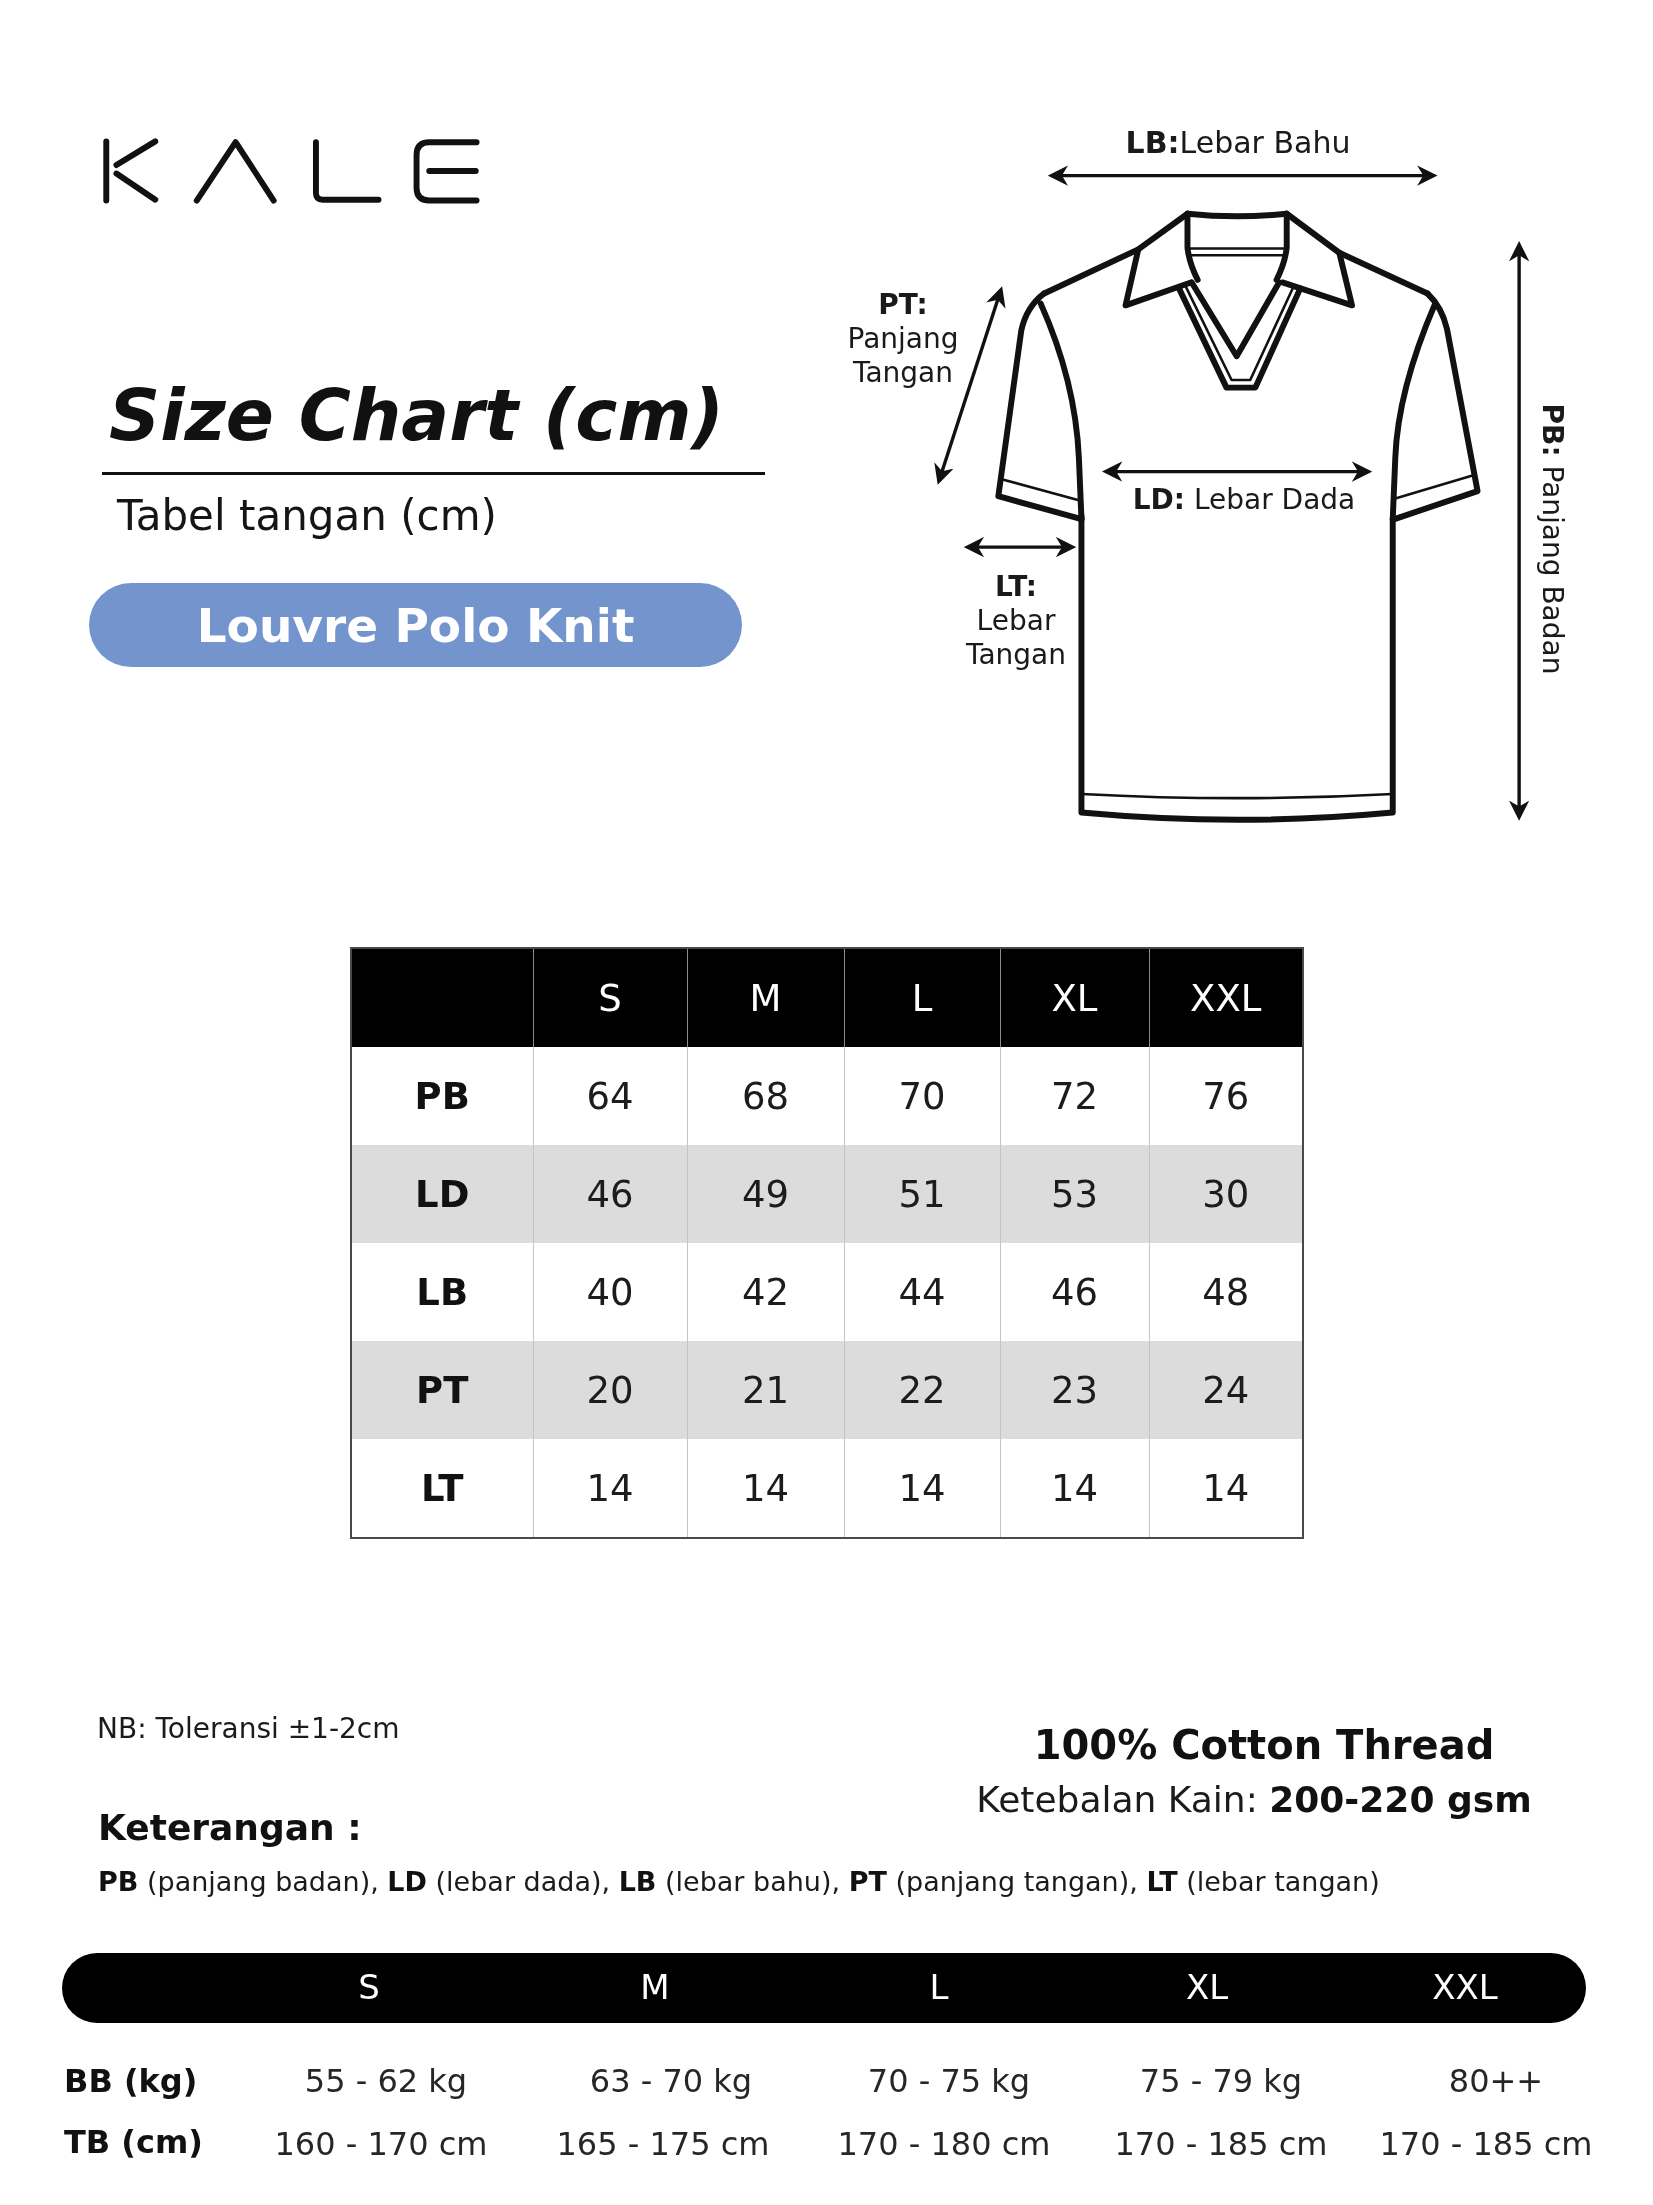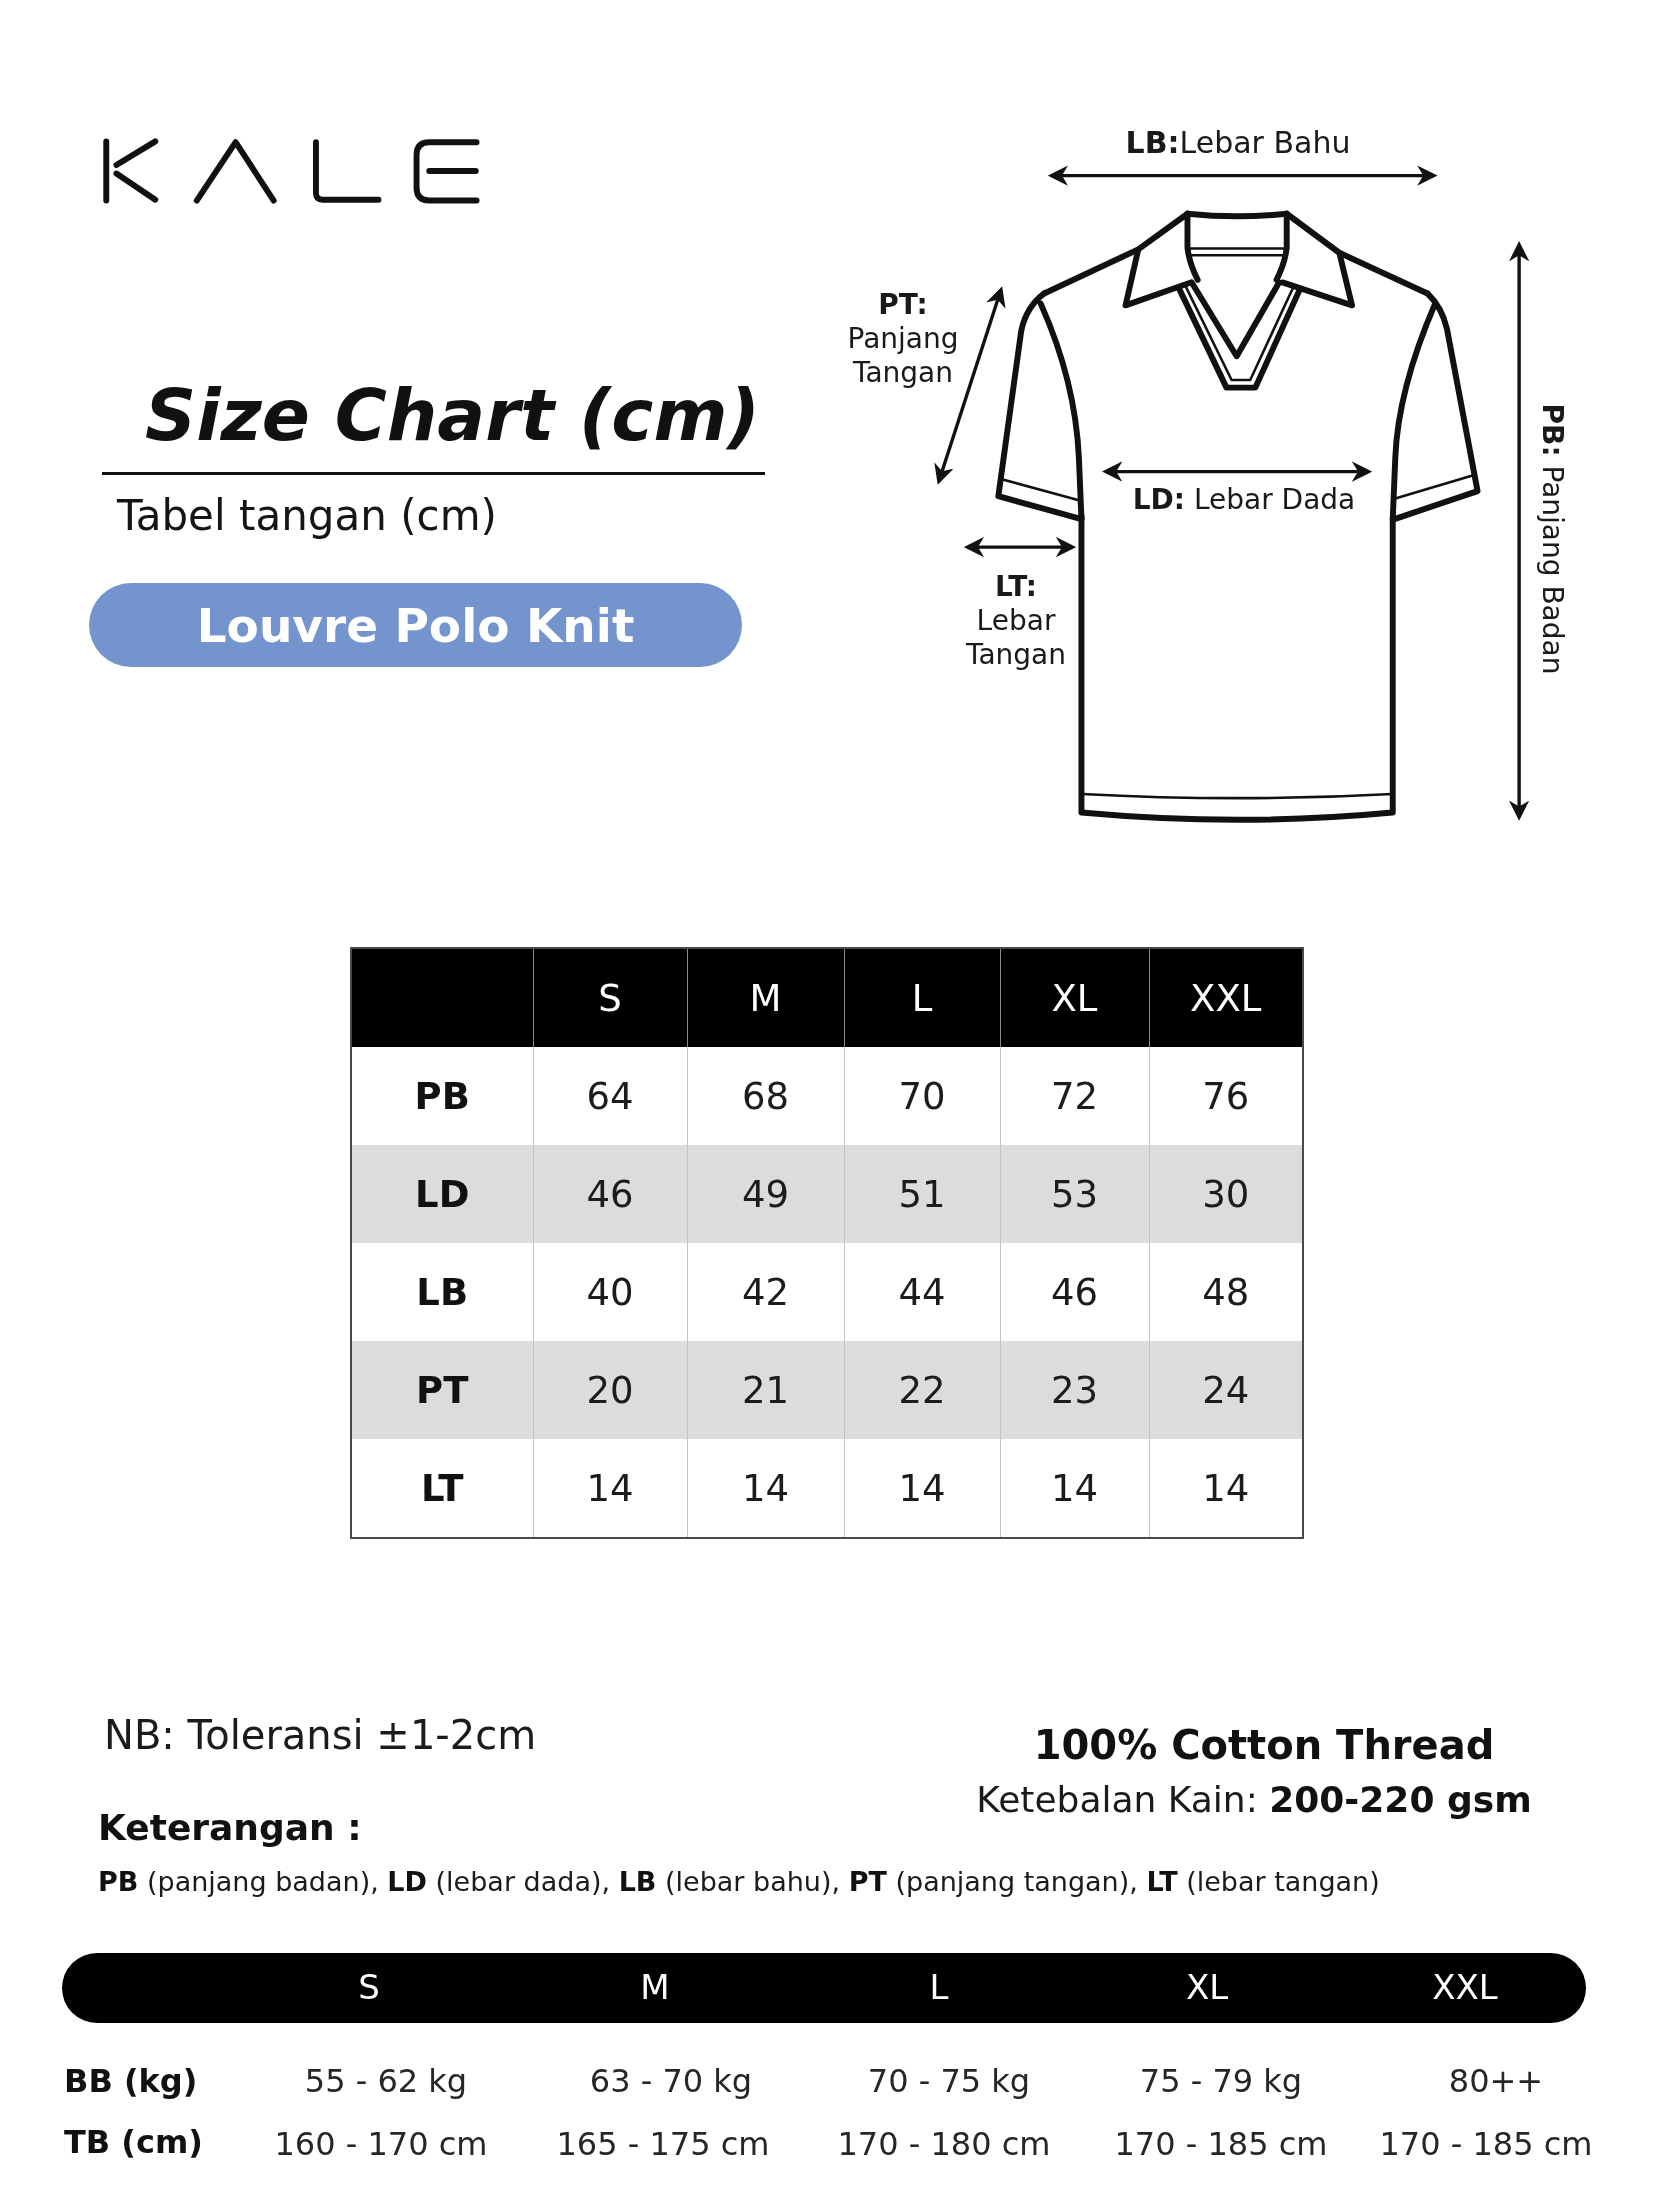--- a/index.html
+++ b/index.html
@@ -8,21 +8,20 @@
     font-family: "DejaVu Sans", "Liberation Sans", sans-serif; color: #111;
   }
   .abs { position: absolute; }
   
   #logo { left: 93px; top: 127px; width: 407px; height: 93px; }
   
   #title {
     left: 109px; top: 373px; font-size: 71px; font-weight: bold; font-style: italic;
     letter-spacing: 0px; white-space: nowrap; line-height: 85px;
     font-family: "DejaVu Sans", sans-serif;
-    margin-left: 36px;
   }
   #title-rule { left: 102px; top: 472px; width: 663px; height: 3.4px; background: #111; }
   #subtitle {
     left: 117px; top: 490px; font-size: 42px; white-space: nowrap; line-height: 51px;
     font-family: "DejaVu Sans", sans-serif; font-weight: normal; color: #151515;
   }
   #product-pill {
     left: 89px; top: 583px; width: 653px; height: 84px; border-radius: 45px;
     background: #7394cc; color: #fff; display: flex; align-items: center; justify-content: center;
     font-size: 47px; font-weight: bold; white-space: nowrap;
@@ -49,21 +48,21 @@
     font-size: 37px;
   }
   #size-table thead th {
     background: #000; color: #fff; height: 98px; font-weight: normal;
     border-left: 1.7px solid #8a8a8a; border-right: 1.7px solid #8a8a8a;
   }
   #size-table tbody td { height: 98px; color: #1c1c1c; }
   #size-table tbody td.rowhead { font-weight: bold; color: #111; }
   #size-table tbody tr.alt td { background: #dcdcdc; }
   
-  #nb-note { left: 104px; top: 1712px; font-size: 40px; white-space: nowrap; color: #1b1b1b; }
+  #nb-note { left: 97px; top: 1712px; font-size: 28px; white-space: nowrap; color: #1b1b1b; }
   #fabric-title { left: 1264px; top: 1722px; font-size: 40px; font-weight: bold; white-space: nowrap; transform: translateX(-50%); }
   #fabric-weight { left: 1254px; top: 1779px; font-size: 36px; white-space: nowrap; transform: translateX(-50%); color: #1b1b1b; }
   #fabric-weight b { font-weight: bold; color: #111; }
   #keterangan-title { left: 98px; top: 1807px; font-size: 36px; font-weight: bold; white-space: nowrap; }
   #legend-line { left: 98px; top: 1866px; font-size: 27px; white-space: nowrap; color: #1b1b1b; }
   #legend-line b { font-weight: bold; color: #111; }
   
   #rec-header {
     left: 62px; top: 1953px; width: 1524px; height: 70px; border-radius: 35px; background: #000;
   }

